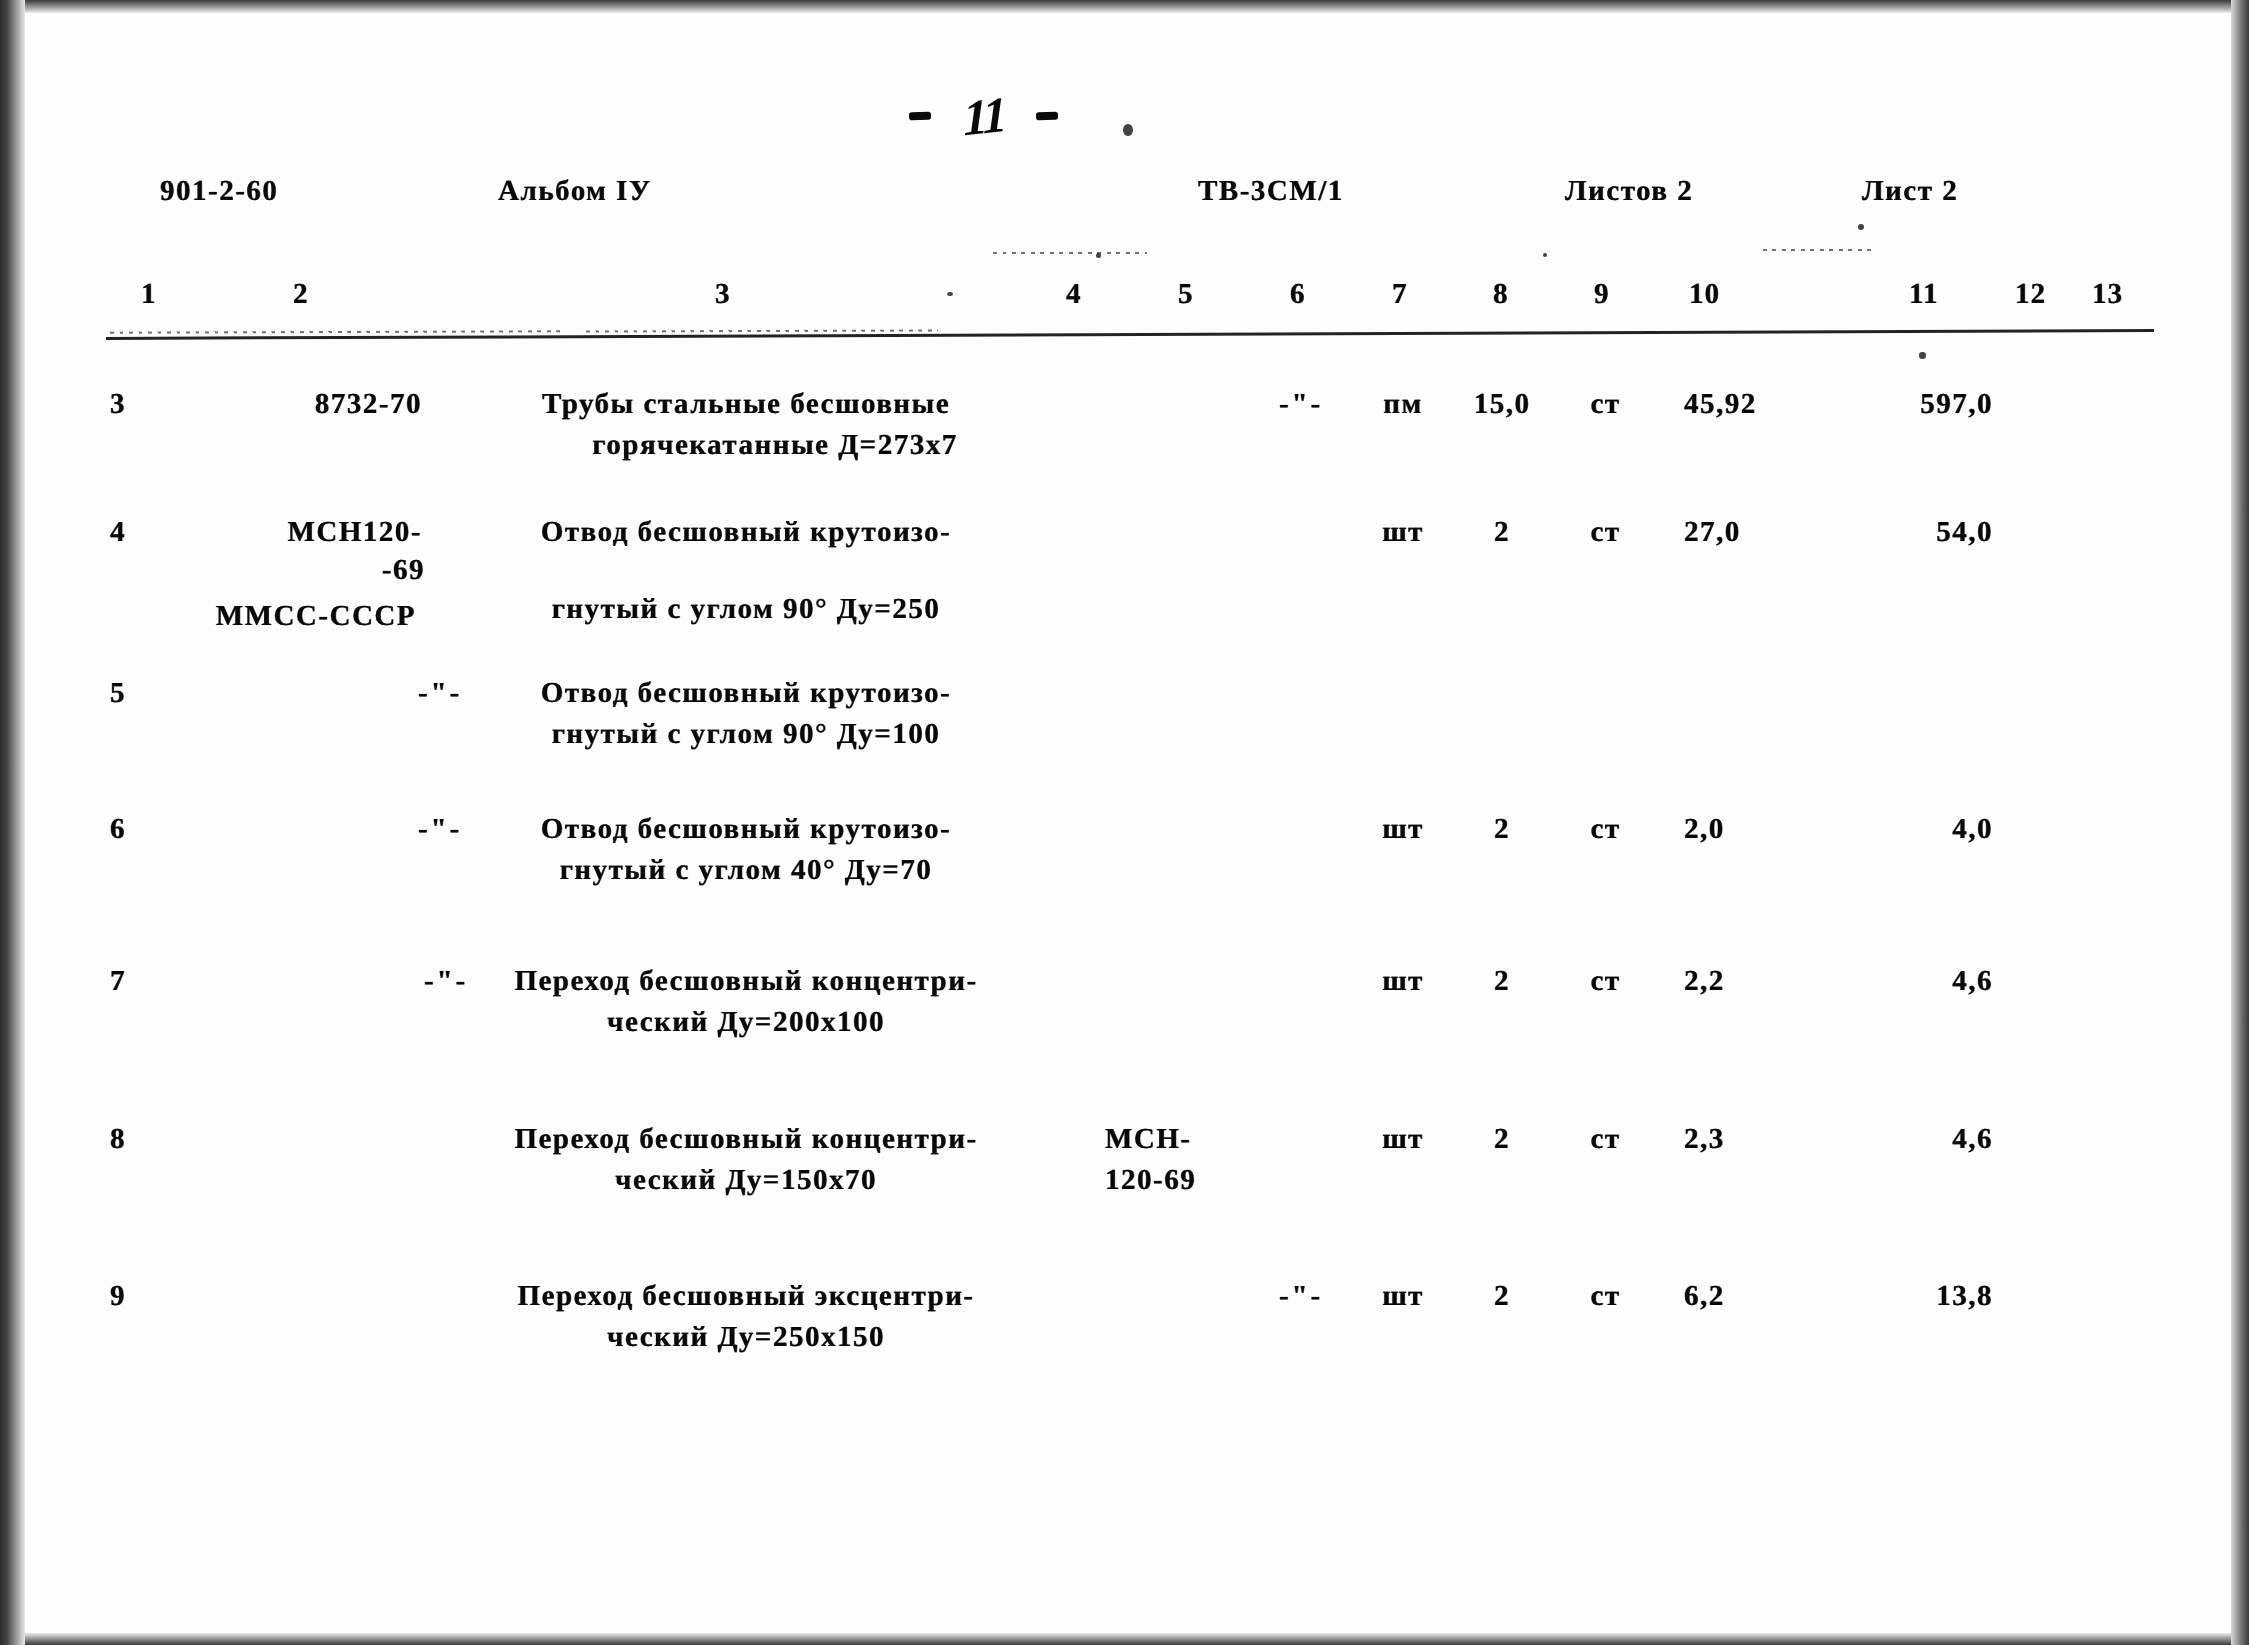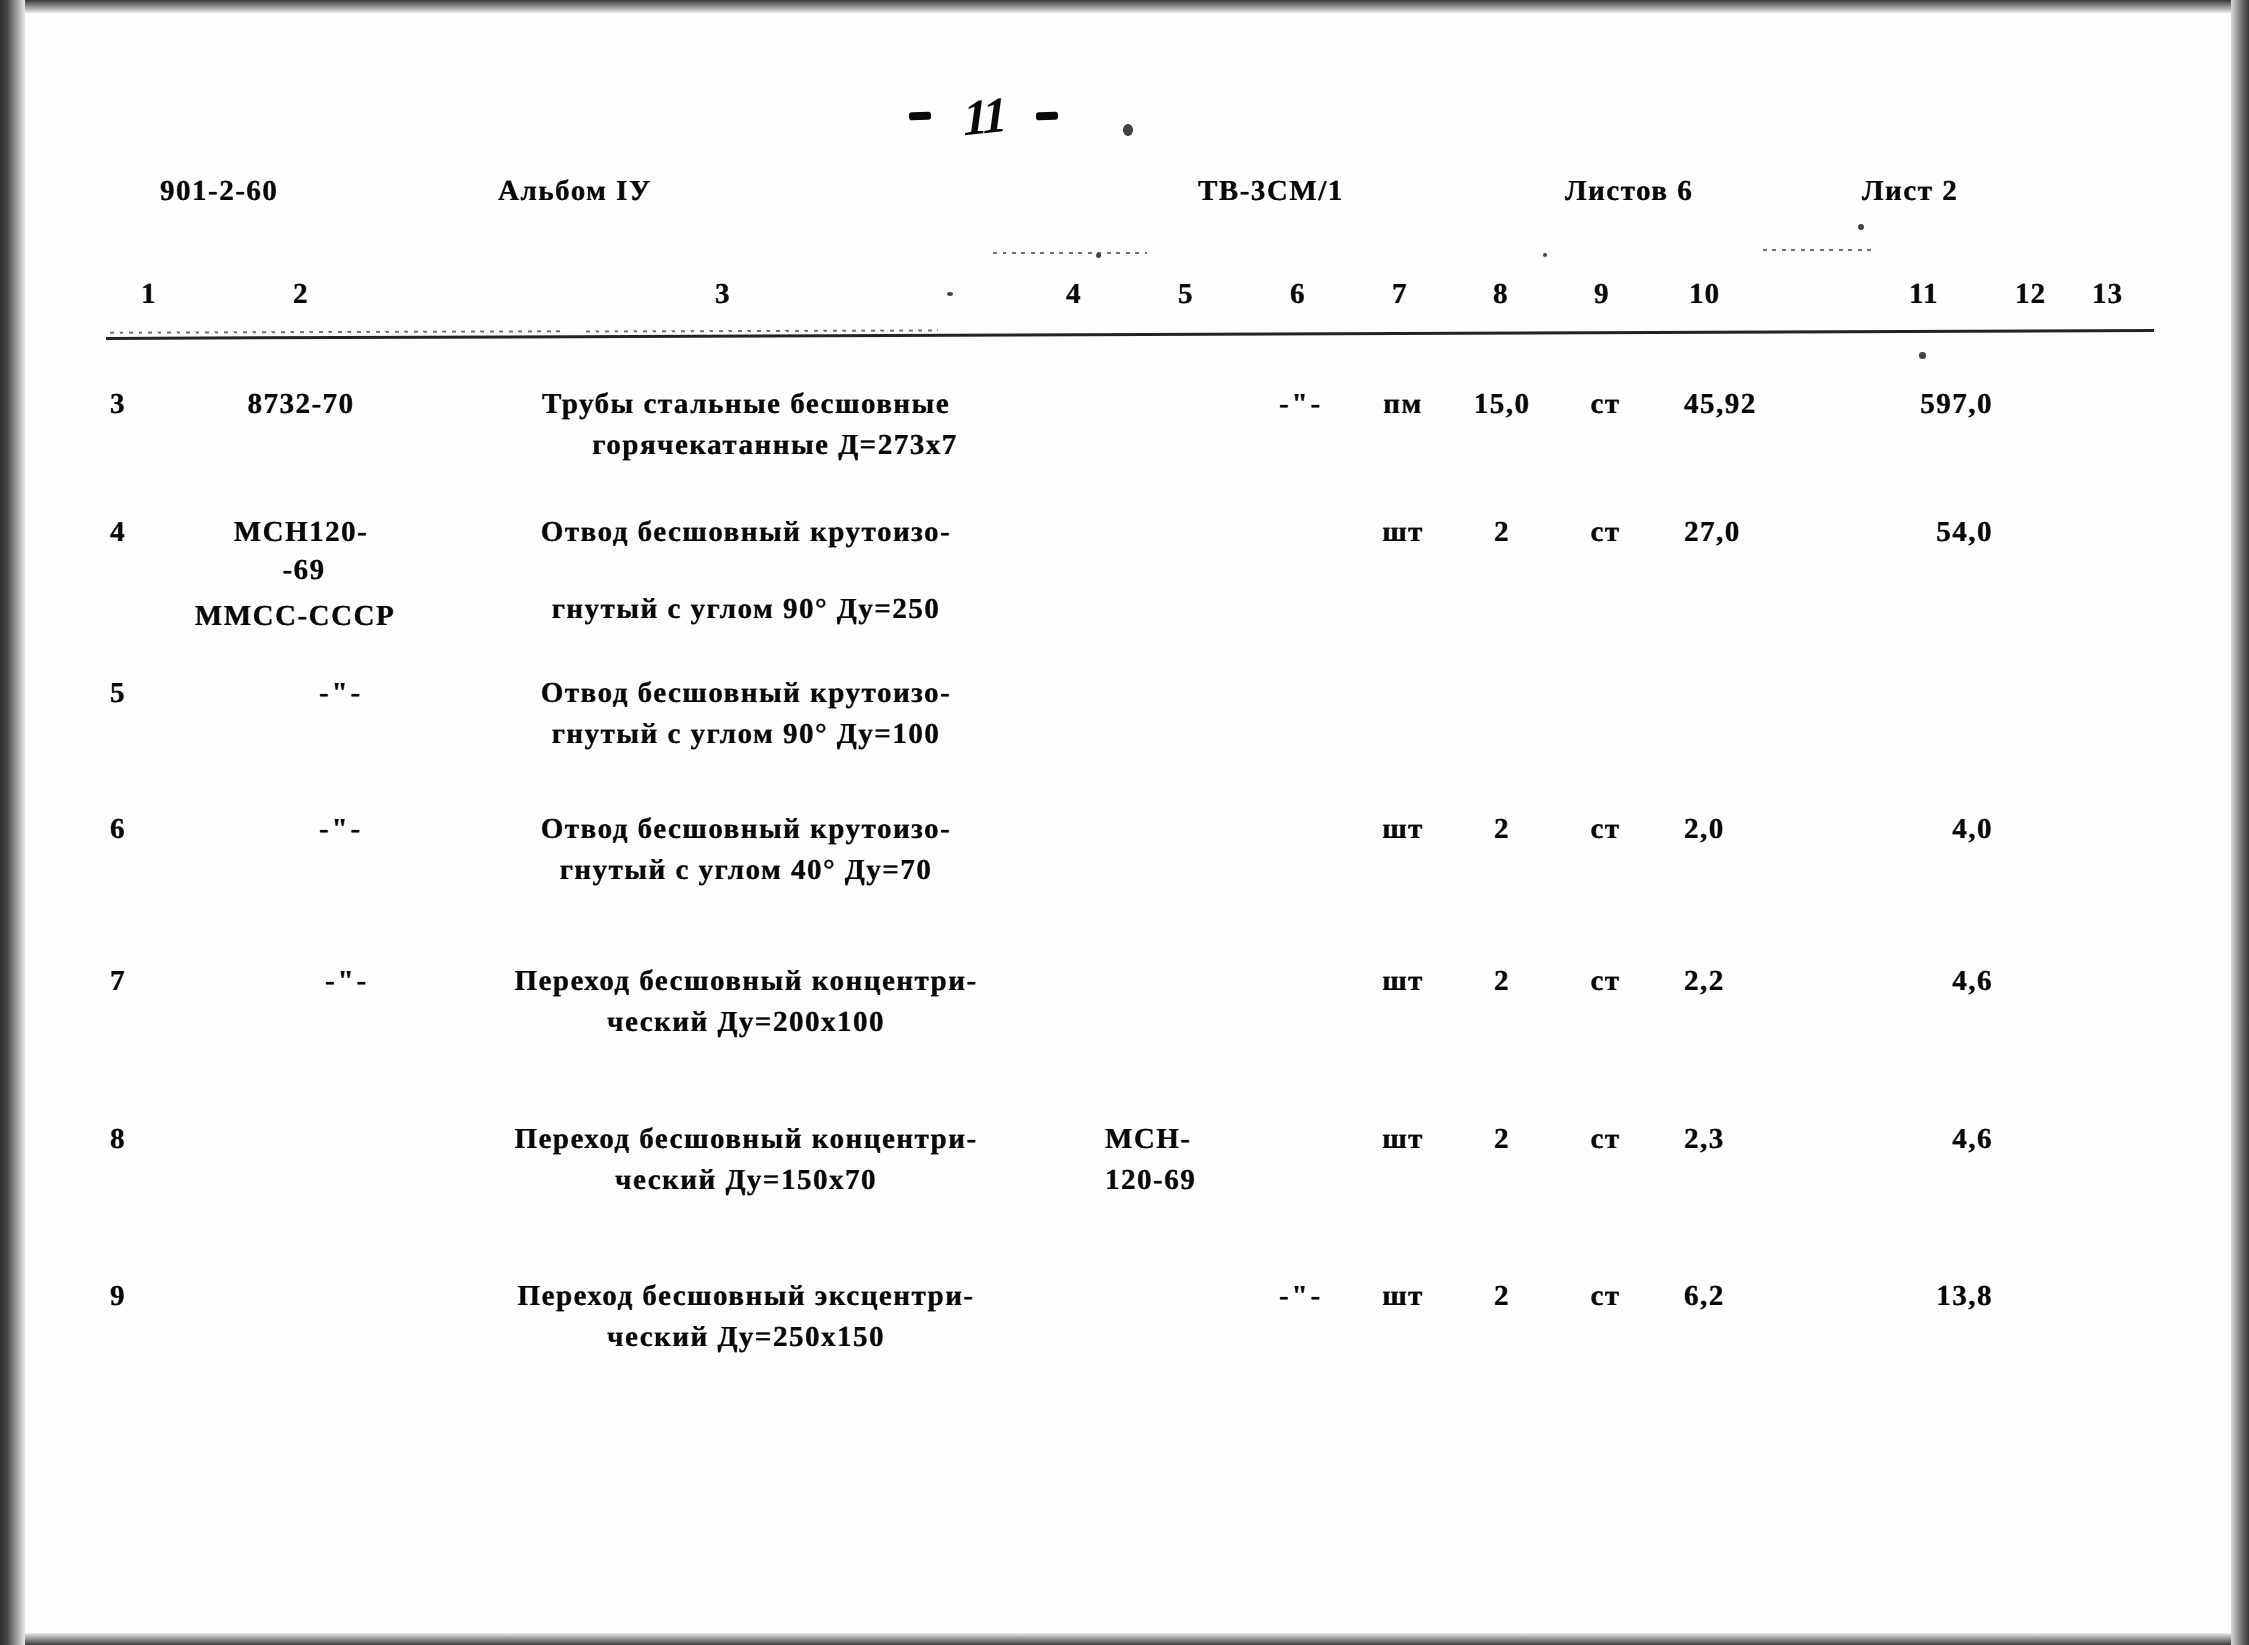--- a/index.html
+++ b/index.html
@@ -114,21 +114,21 @@
     position: absolute;
     background: #141414;
     border-radius: 50%;
     opacity: 0.8;
   }
 
   
   #rows { position: absolute; left: 0; top: 0; width: 2250px; }
   .row { position: absolute; left: 0; width: 2250px; }
   .c-pos   { position: absolute; left: 110px;  width: 51px;  text-align: left; }
-  .c-gost  { position: absolute; left: 180px;  width: 242px; text-align: center; }
+  .c-gost  { position: absolute; left: 180px;  width: 242px; text-align: right; }
   .c-name  { position: absolute; left: 409px;  width: 674px; text-align: center; }
   .c-c5    { position: absolute; left: 1105px; width: 169px; text-align: left; font-family: Liberation Serif, serif; }
   .c-c6    { position: absolute; left: 1246px; width: 110px; text-align: center; }
   .c-c7    { position: absolute; left: 1359px; width: 88px; text-align: center; }
   .c-c8    { position: absolute; left: 1447px; width: 110px; text-align: center; }
   .c-c9    { position: absolute; left: 1565px; width: 81px; text-align: center; }
   .c-c10   { position: absolute; left: 1684px; width: 158px; }
   .c-c11   { position: absolute; left: 1832px; width: 161px; text-align: right; }
 
   
@@ -149,21 +149,21 @@
     <div id="pagenum">11</div>
     <div class="dash-mark"></div>
   </div>
 
   <div class="tw" style="left:160px; top:172px;">901-2-60</div>
 
   <div class="tw" style="left:498px; top:172px;">Альбом IУ</div>
 
   <div class="tw" style="left:1198px; top:172px;">ТВ-3СМ/1</div>
 
-  <div class="tw" style="left:1565px; top:172px;">Листов 6</div>
+  <div class="tw" style="left:1565px; top:172px;">Листов 2</div>
 
   <div class="tw" style="left:1862px; top:172px;">Лист 2</div>
 
   <div class="dotrule" style="left:993px; top:252px; width:154px;"></div>
   <div class="dotrule" style="left:1763px; top:249px; width:110px;"></div>
 
   <div class="tw num" style="left:141px;  top:275px;">1</div>
   <div class="tw num" style="left:293px;  top:275px;">2</div>
   <div class="tw num" style="left:715px;  top:275px;">3</div>
   <div class="tw num" style="left:1066px; top:275px;">4</div>

